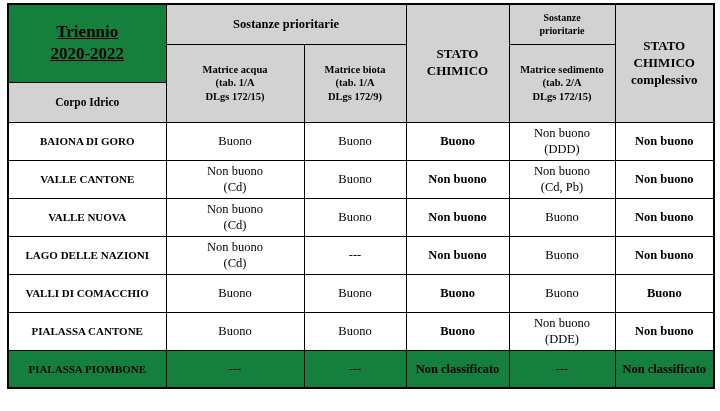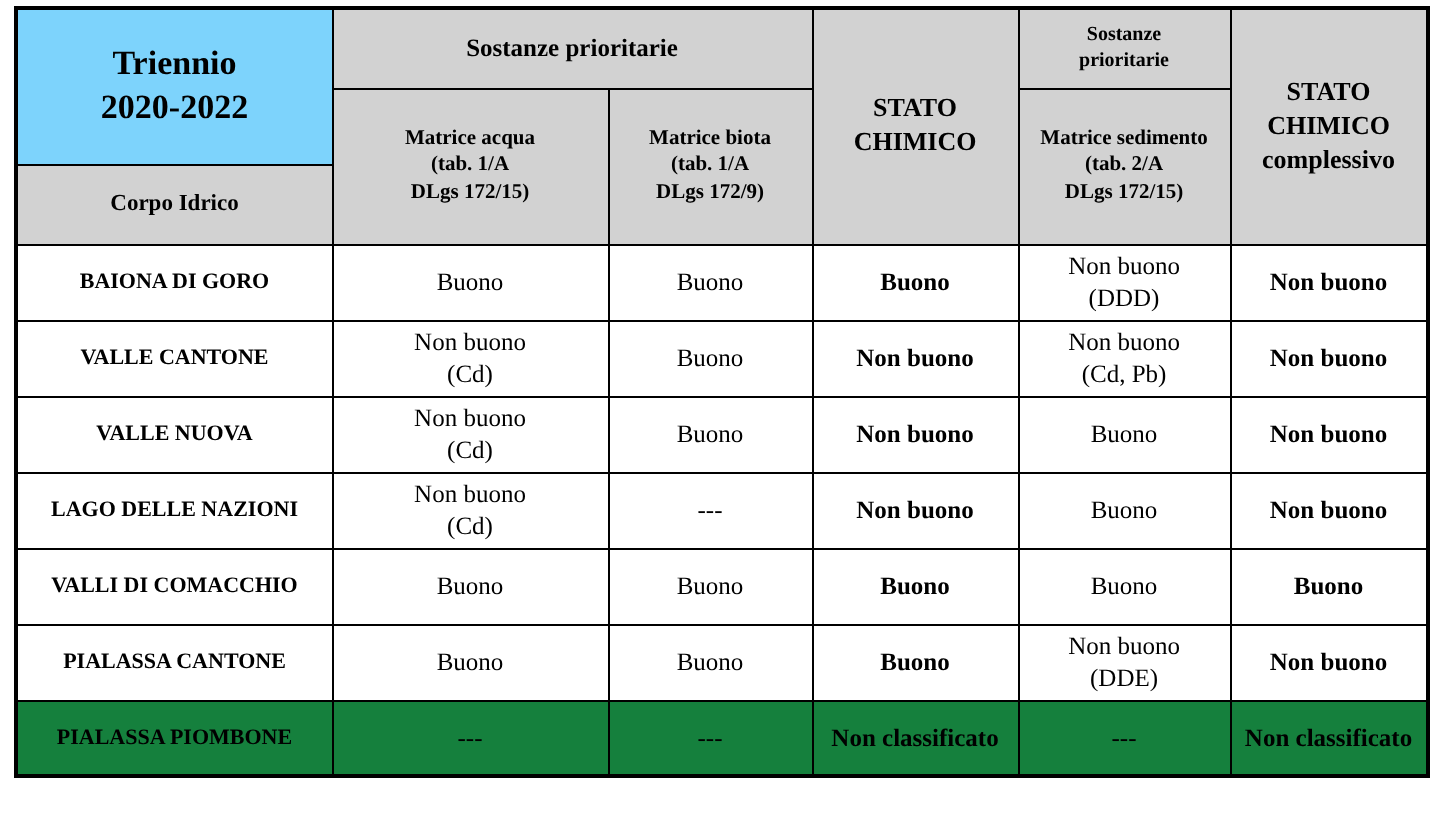--- a/index.html
+++ b/index.html
@@ -30,21 +30,21 @@
     border: 1px solid #000000;
     text-align: center;
     vertical-align: middle;
     padding: 0 2px;
     white-space: pre-line;
     line-height: 1.3;
     overflow: hidden;
   }
   
   td.gray { background: #d2d2d2; }
-  td.white { background: #7dd3fc; }
+  td.white { background: #15803d; text-decoration: underline; }
   
   td.bb2 { border-bottom: 2px solid #000000; }
 
   
   td.triennio {
     font-weight: bold;
     font-size: 17px;
     line-height: 1.55;
   }
   td.corpo {

